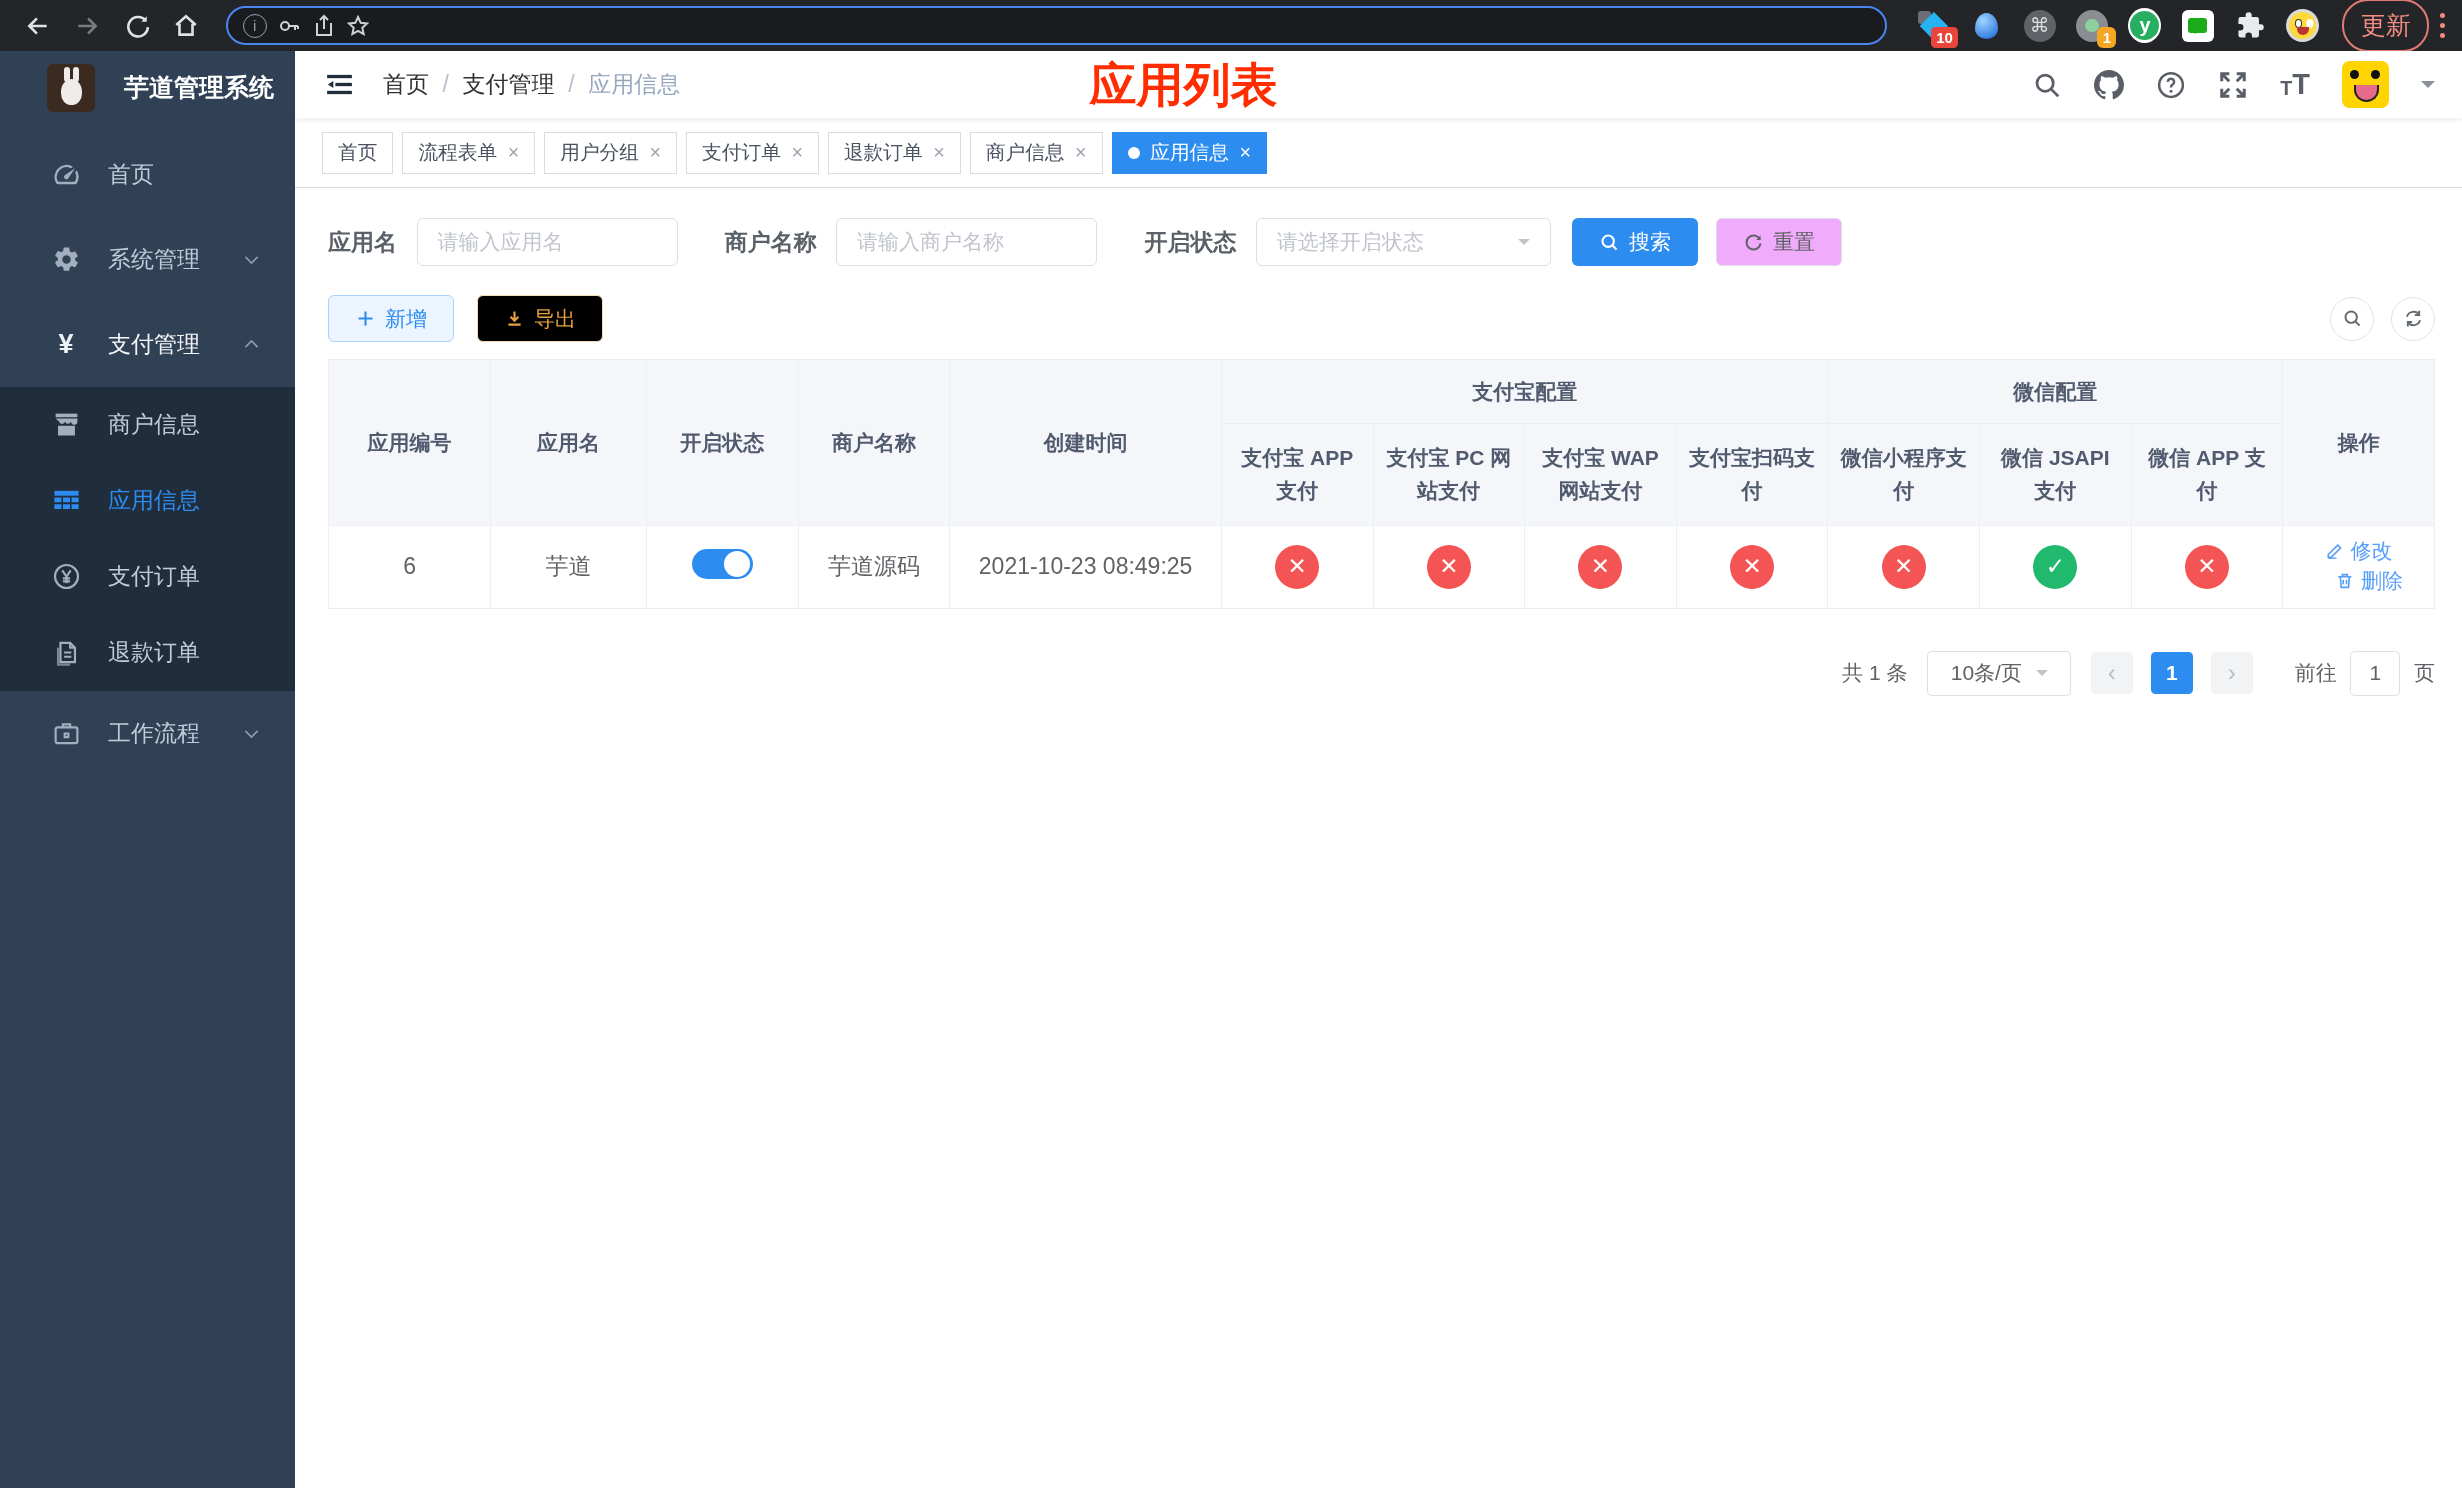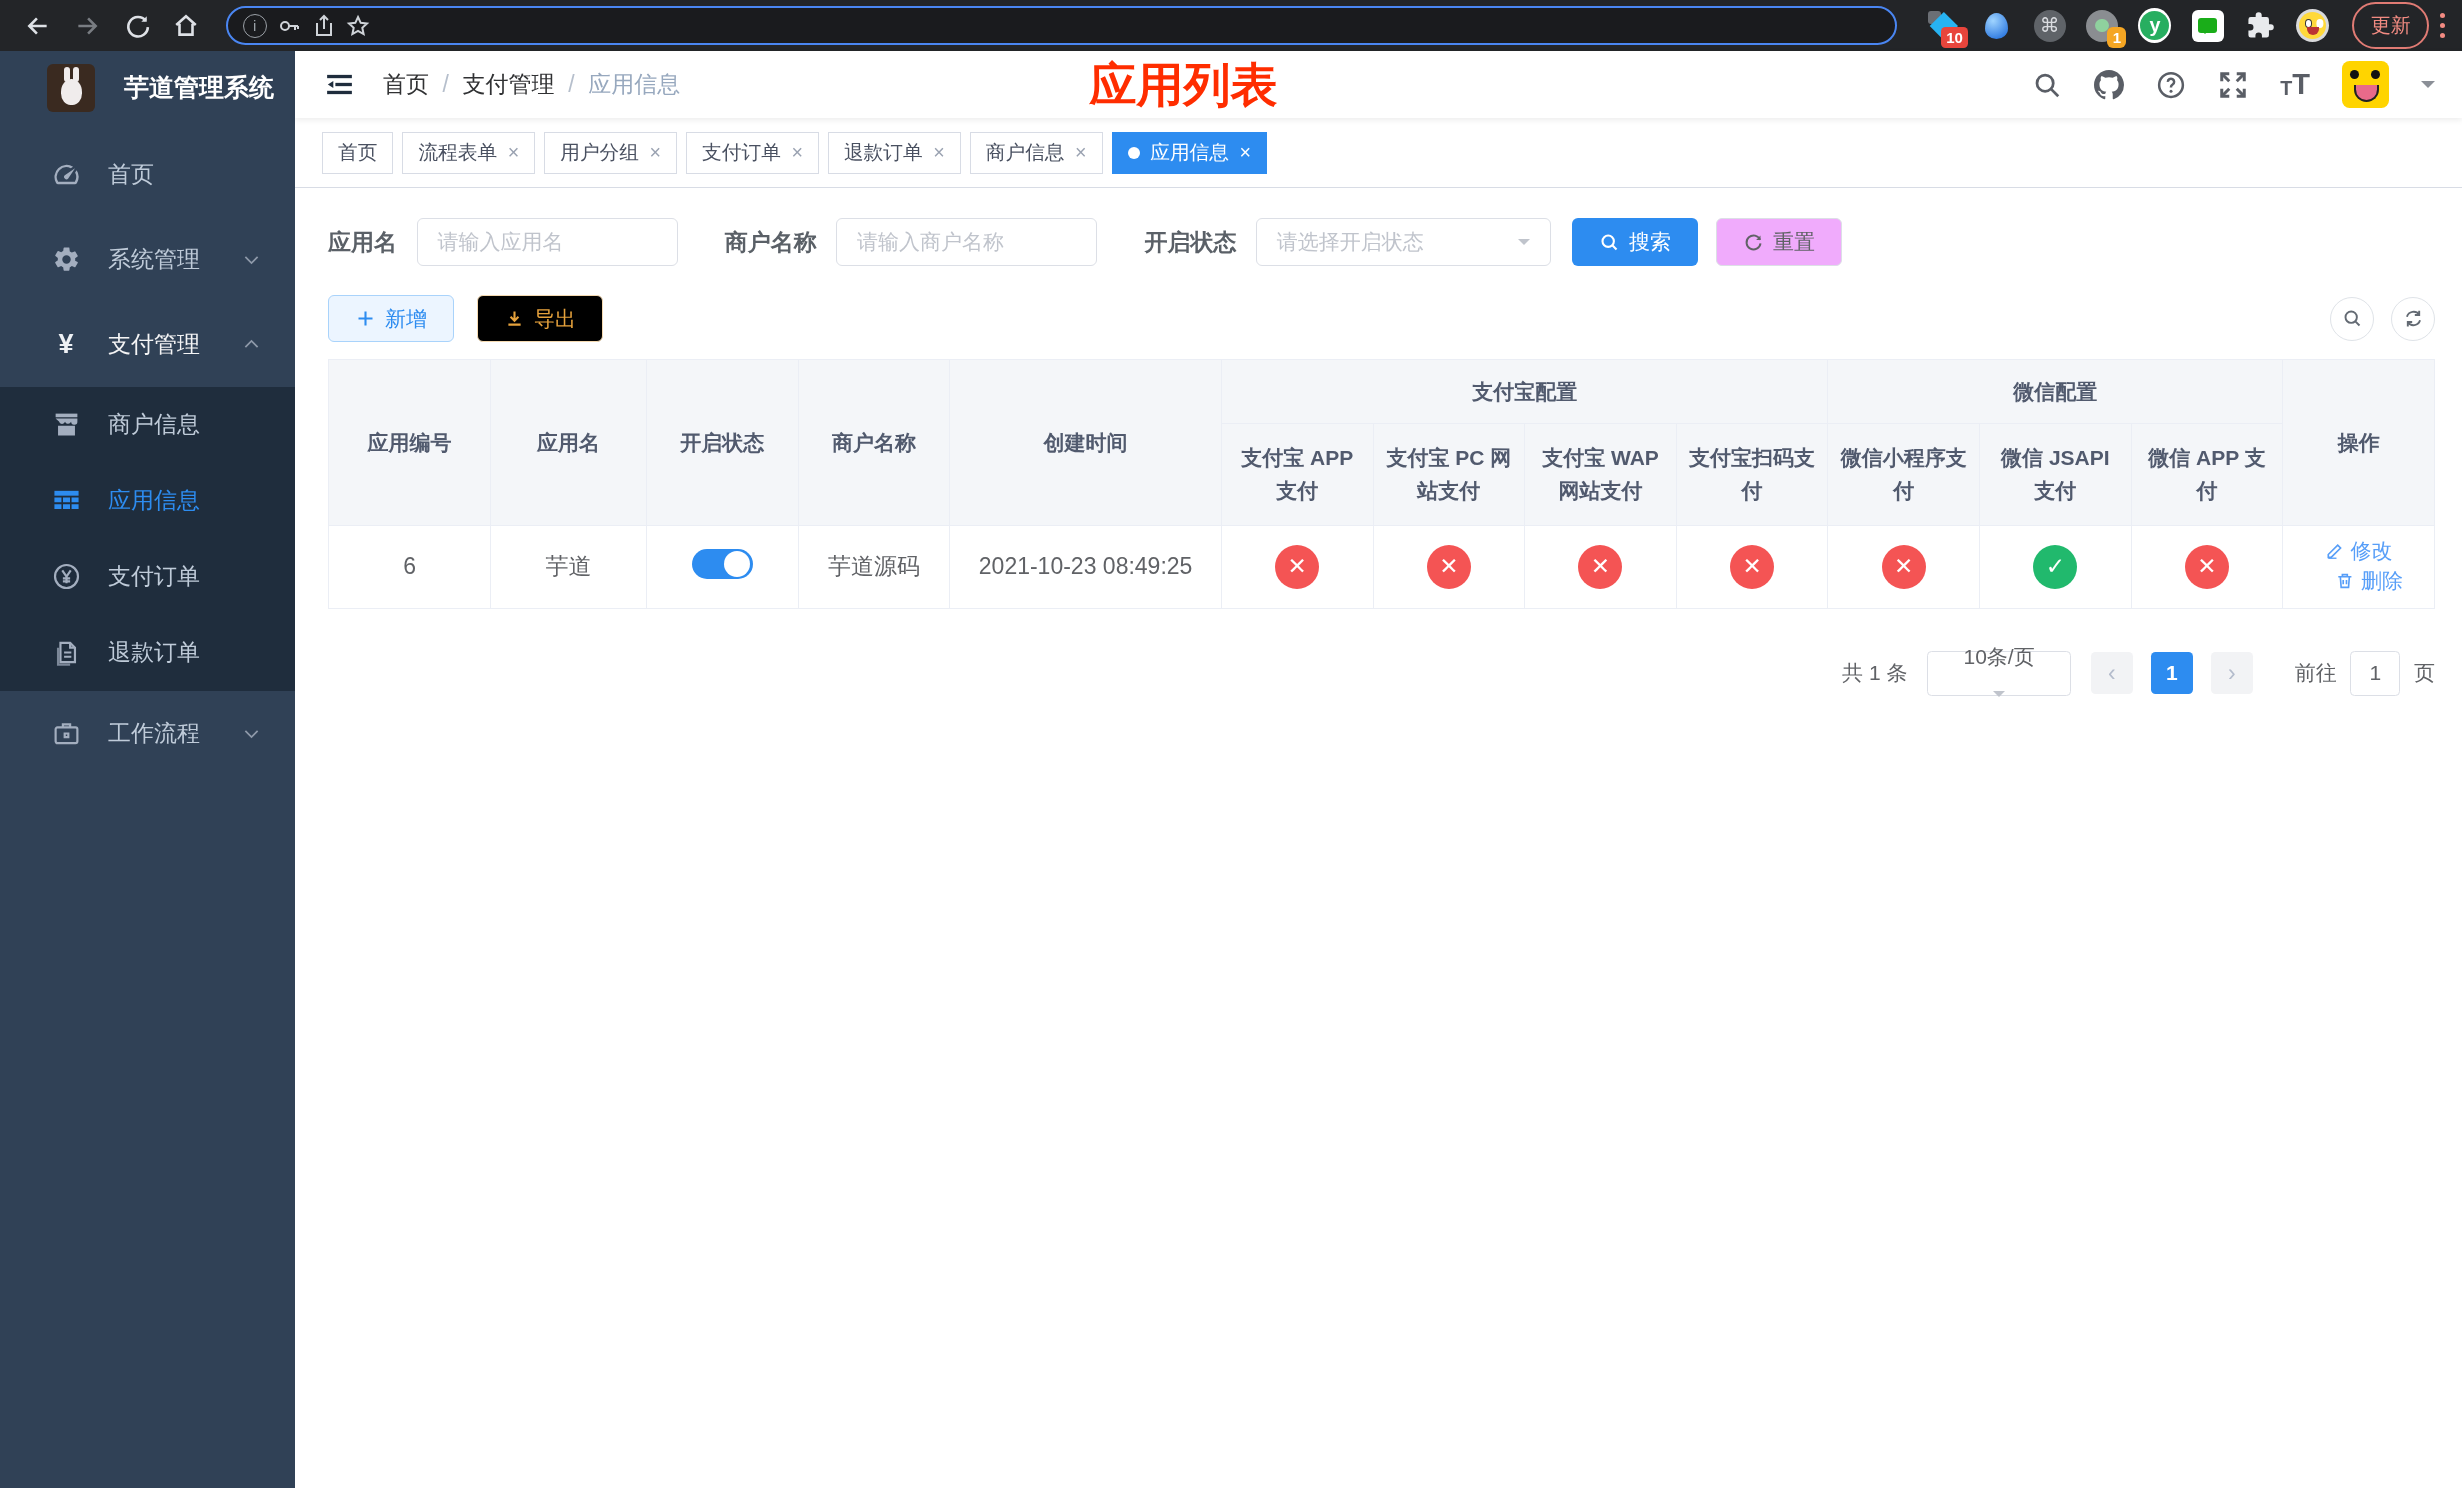--- a/index.html
+++ b/index.html
@@ -34,21 +34,21 @@
   .y-circle{width:35px;height:35px;border-radius:50%;background:#fff;display:flex;align-items:center;justify-content:center;}
   .y-circle i{width:29px;height:29px;border-radius:50%;background:#27ae60;color:#fff;font-style:normal;font-weight:bold;font-size:19.7px;display:flex;align-items:center;justify-content:center;}
   .chat-sq{width:32px;height:32px;background:#fff;border-radius:6px;display:flex;align-items:center;justify-content:center;}
   .chat-sq i{width:19.7px;height:15px;background:#1aad19;border-radius:3px;position:relative;}
   .chat-sq i::after{content:"";position:absolute;left:3px;bottom:-4.5px;border:4.5px solid transparent;border-top-color:#1aad19;}
   .puzzle{color:#e8eaed;}
   .emoji-face{width:33px;height:33px;border-radius:50%;background:#d9dadc;display:flex;align-items:center;justify-content:center;}
   .emoji-face i{width:27px;height:27px;border-radius:50%;background:#ffd93b;position:relative;}
   .emoji-face i::before{content:"";position:absolute;left:5.3px;top:6.8px;width:5.3px;height:6.8px;border-radius:50%;background:#fff;box-shadow:11.4px 0 0 #fff;border:0.8px solid #333;}
   .emoji-face i::after{content:"";position:absolute;left:7.6px;bottom:3.8px;width:12px;height:8.3px;border-radius:0 0 10.6px 10.6px;background:#b33;}
-  .update-btn{margin-left:15px;display:flex;align-items:center;gap:12px;border:2.3px solid #e07b74;border-radius:26px;padding:7.6px 16.7px;color:#f28b82;font-size:20px;flex:0 0 auto;}
+  .update-btn{margin-left:15px;display:flex;align-items:center;gap:12px;border:2.3px solid #e07b74;border-radius:26px;padding:7.6px 16.7px;color:#f28b82;font-size:25px;flex:0 0 auto;}
   .kebab{color:#f28b82;font-size:23px;letter-spacing:0;line-height:0.6;display:flex;flex-direction:column;gap:4.5px;margin-left:3px;}
   .kebab b{width:5.3px;height:5.3px;border-radius:50%;background:#f28b82;}
 
   
   .app{position:absolute;top:51px;left:0;right:0;bottom:0;display:flex;}
   .sidebar{width:295px;background:var(--sidebar-bg);color:var(--sidebar-text);flex:0 0 auto;display:flex;flex-direction:column;}
   .logo-row{height:73px;display:flex;align-items:center;padding-left:47px;gap:29px;}
   .logo-img{width:48px;height:48px;border-radius:6px;background:#3a2a20;position:relative;overflow:hidden;flex:0 0 auto;}
   .logo-img::before{content:"";position:absolute;left:13.6px;top:15px;width:21px;height:26px;background:#f0ecec;border-radius:50% 50% 45% 45%;}
   .logo-img::after{content:"";position:absolute;left:16.7px;top:3px;width:6px;height:15px;background:#f0ecec;border-radius:4.5px;box-shadow:9px 0 0 #f0ecec;}
@@ -123,21 +123,21 @@
   .toggle.on::after{left:auto;right:3px;}
   .status{display:inline-flex;width:44px;height:44px;border-radius:50%;align-items:center;justify-content:center;color:#fff;font-size:23px;}
   .status.on{background:var(--success);}
   .status.off{background:var(--danger);}
   .op-link{color:var(--link);font-size:21px;display:inline-flex;align-items:center;gap:6px;cursor:pointer;white-space:nowrap;}
   .op-link svg{width:19.7px;height:19.7px;}
   .op-link + .op-link{margin-left:21px;}
 
   .pagination{margin-top:42px;display:flex;align-items:center;justify-content:flex-end;font-size:21px;color:#606266;}
   .pg-total{margin-right:19.7px;}
-  .pg-size{width:144px;height:45px;border:1.5px solid #dcdfe6;border-radius:4.5px;display:flex;align-items:center;justify-content:center;gap:13.6px;color:#606266;cursor:pointer;flex-direction:column;}
+  .pg-size{width:144px;height:45px;border:1.5px solid #dcdfe6;border-radius:4.5px;display:flex;align-items:center;justify-content:center;gap:13.6px;color:#606266;cursor:pointer;}
   .pg-size .sel-caret{border-width:6px;margin-top:6px;}
   .pg-nav{width:42px;height:42px;border-radius:4.5px;background:#f2f3f5;color:#b4bccc;display:flex;align-items:center;justify-content:center;font-size:23px;margin-left:19.7px;cursor:pointer;}
   .pg-page{width:42px;height:42px;border-radius:4.5px;background:var(--primary);color:#fff;display:flex;align-items:center;justify-content:center;font-weight:bold;margin-left:18px;cursor:pointer;}
   .pg-nav.next{margin-left:18px;}
   .pg-goto{margin-left:42px;display:flex;align-items:center;gap:13.6px;}
   .pg-goto input{width:50px;height:45px;border:1.5px solid #dcdfe6;border-radius:4.5px;text-align:center;font-size:21px;color:#606266;outline:none;}
 </style>
 </head>
 <body>
 

